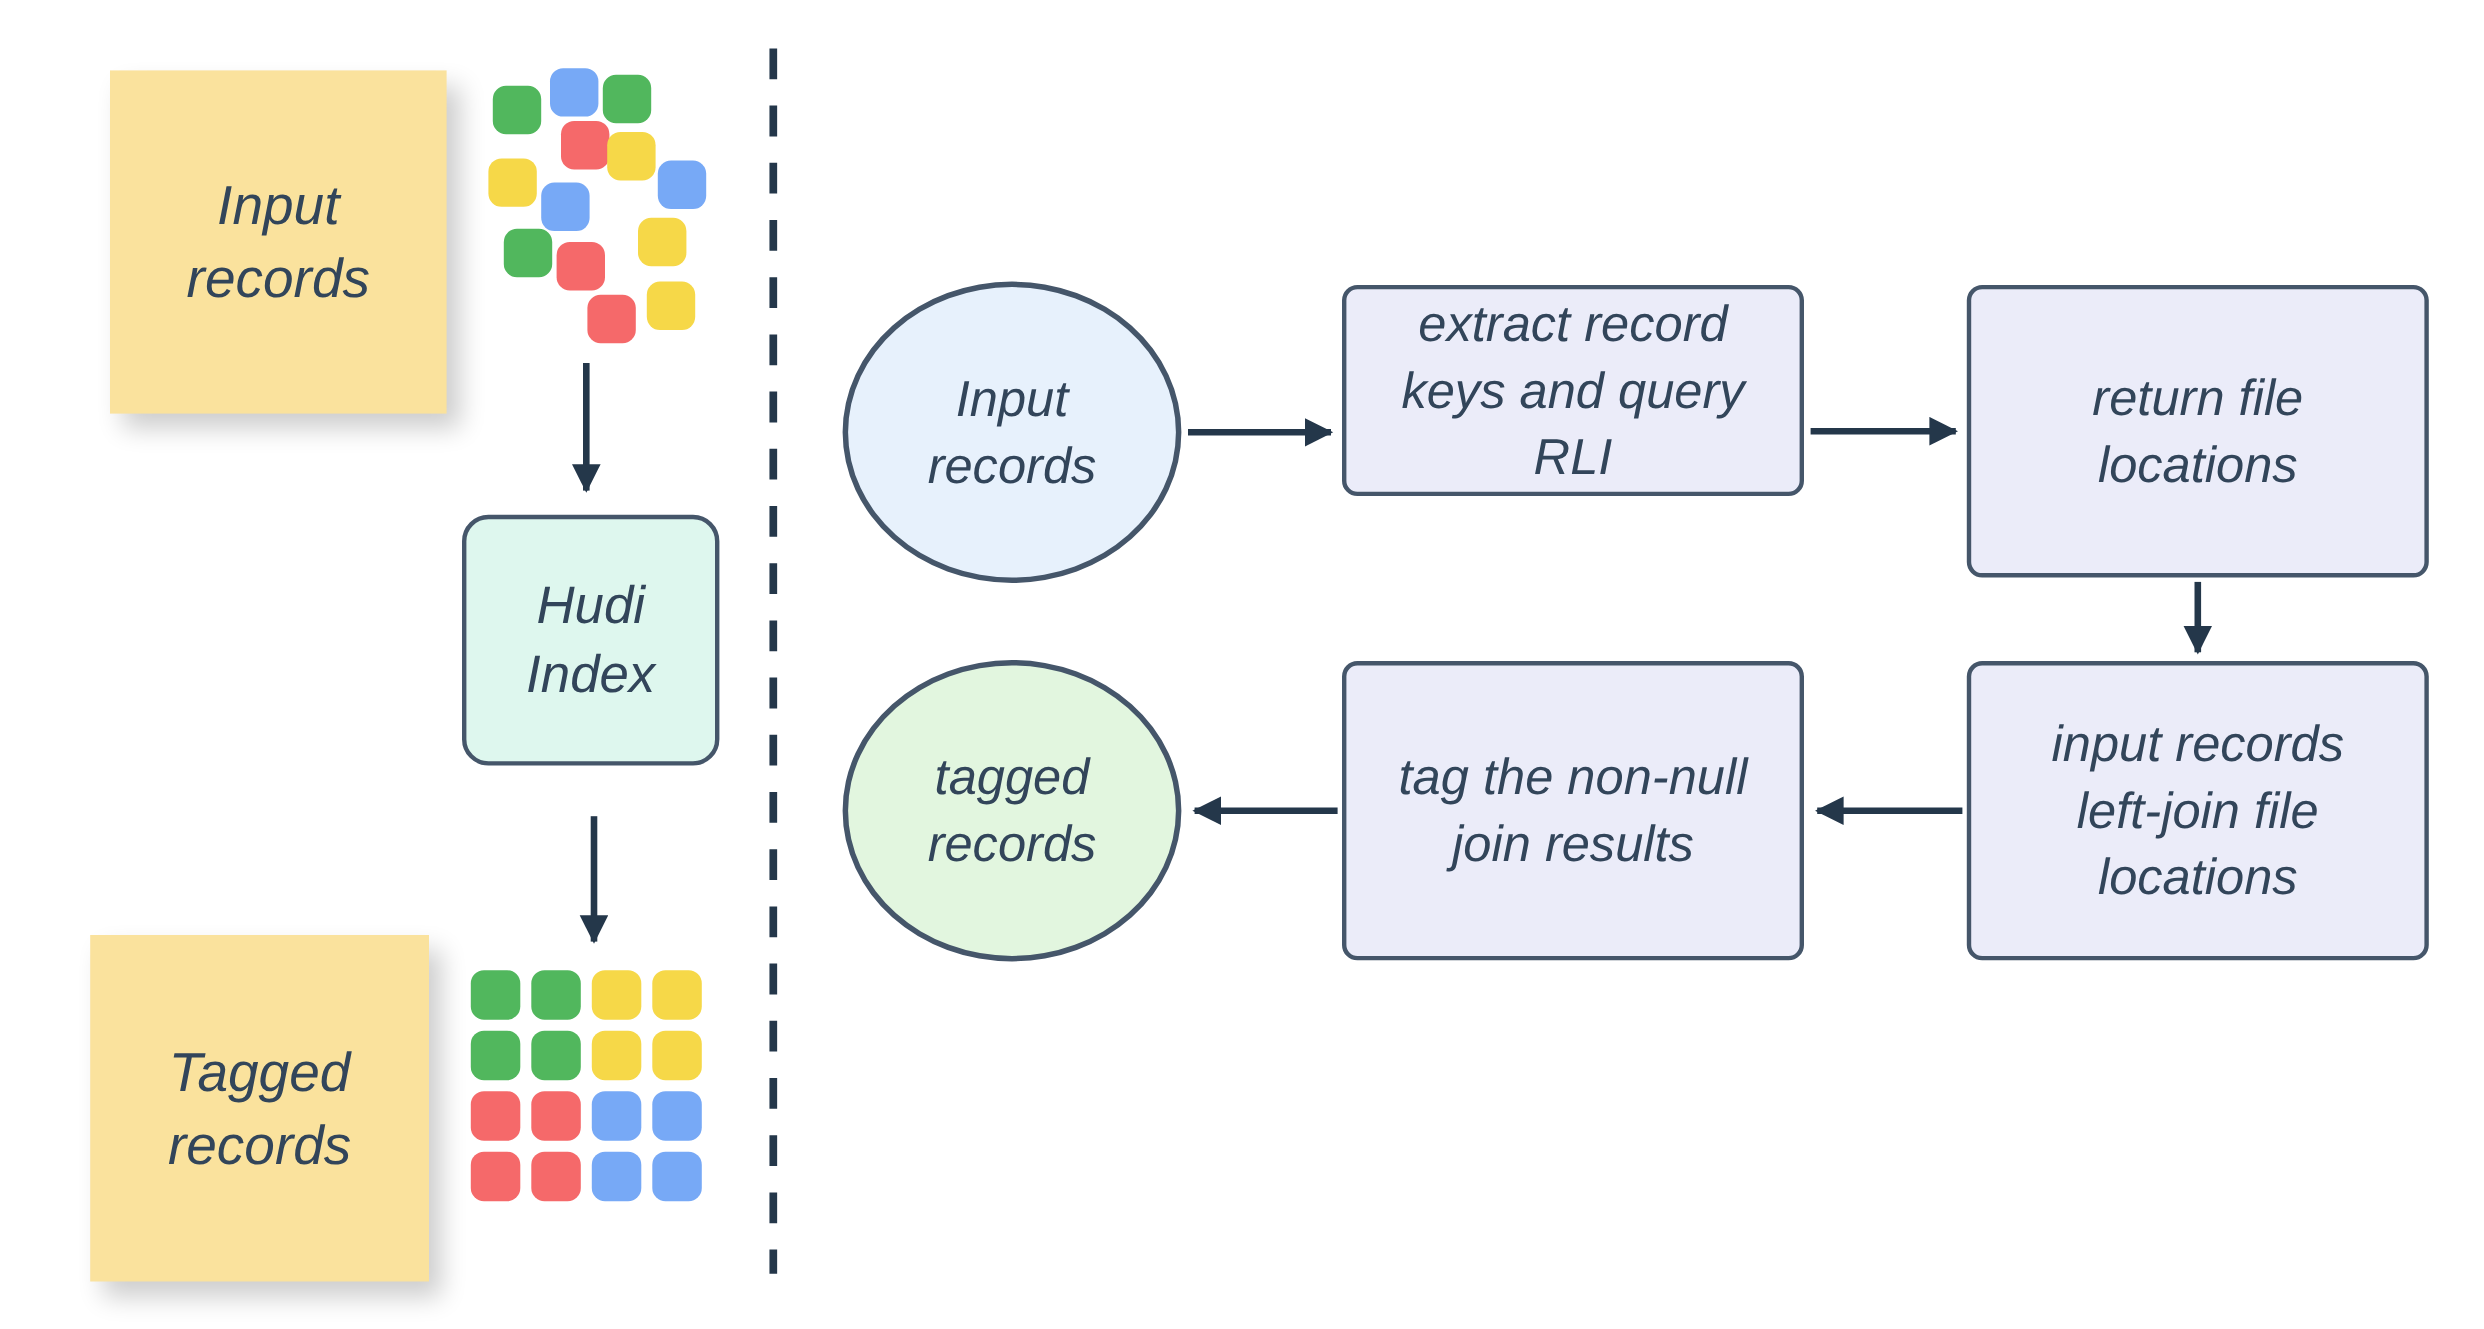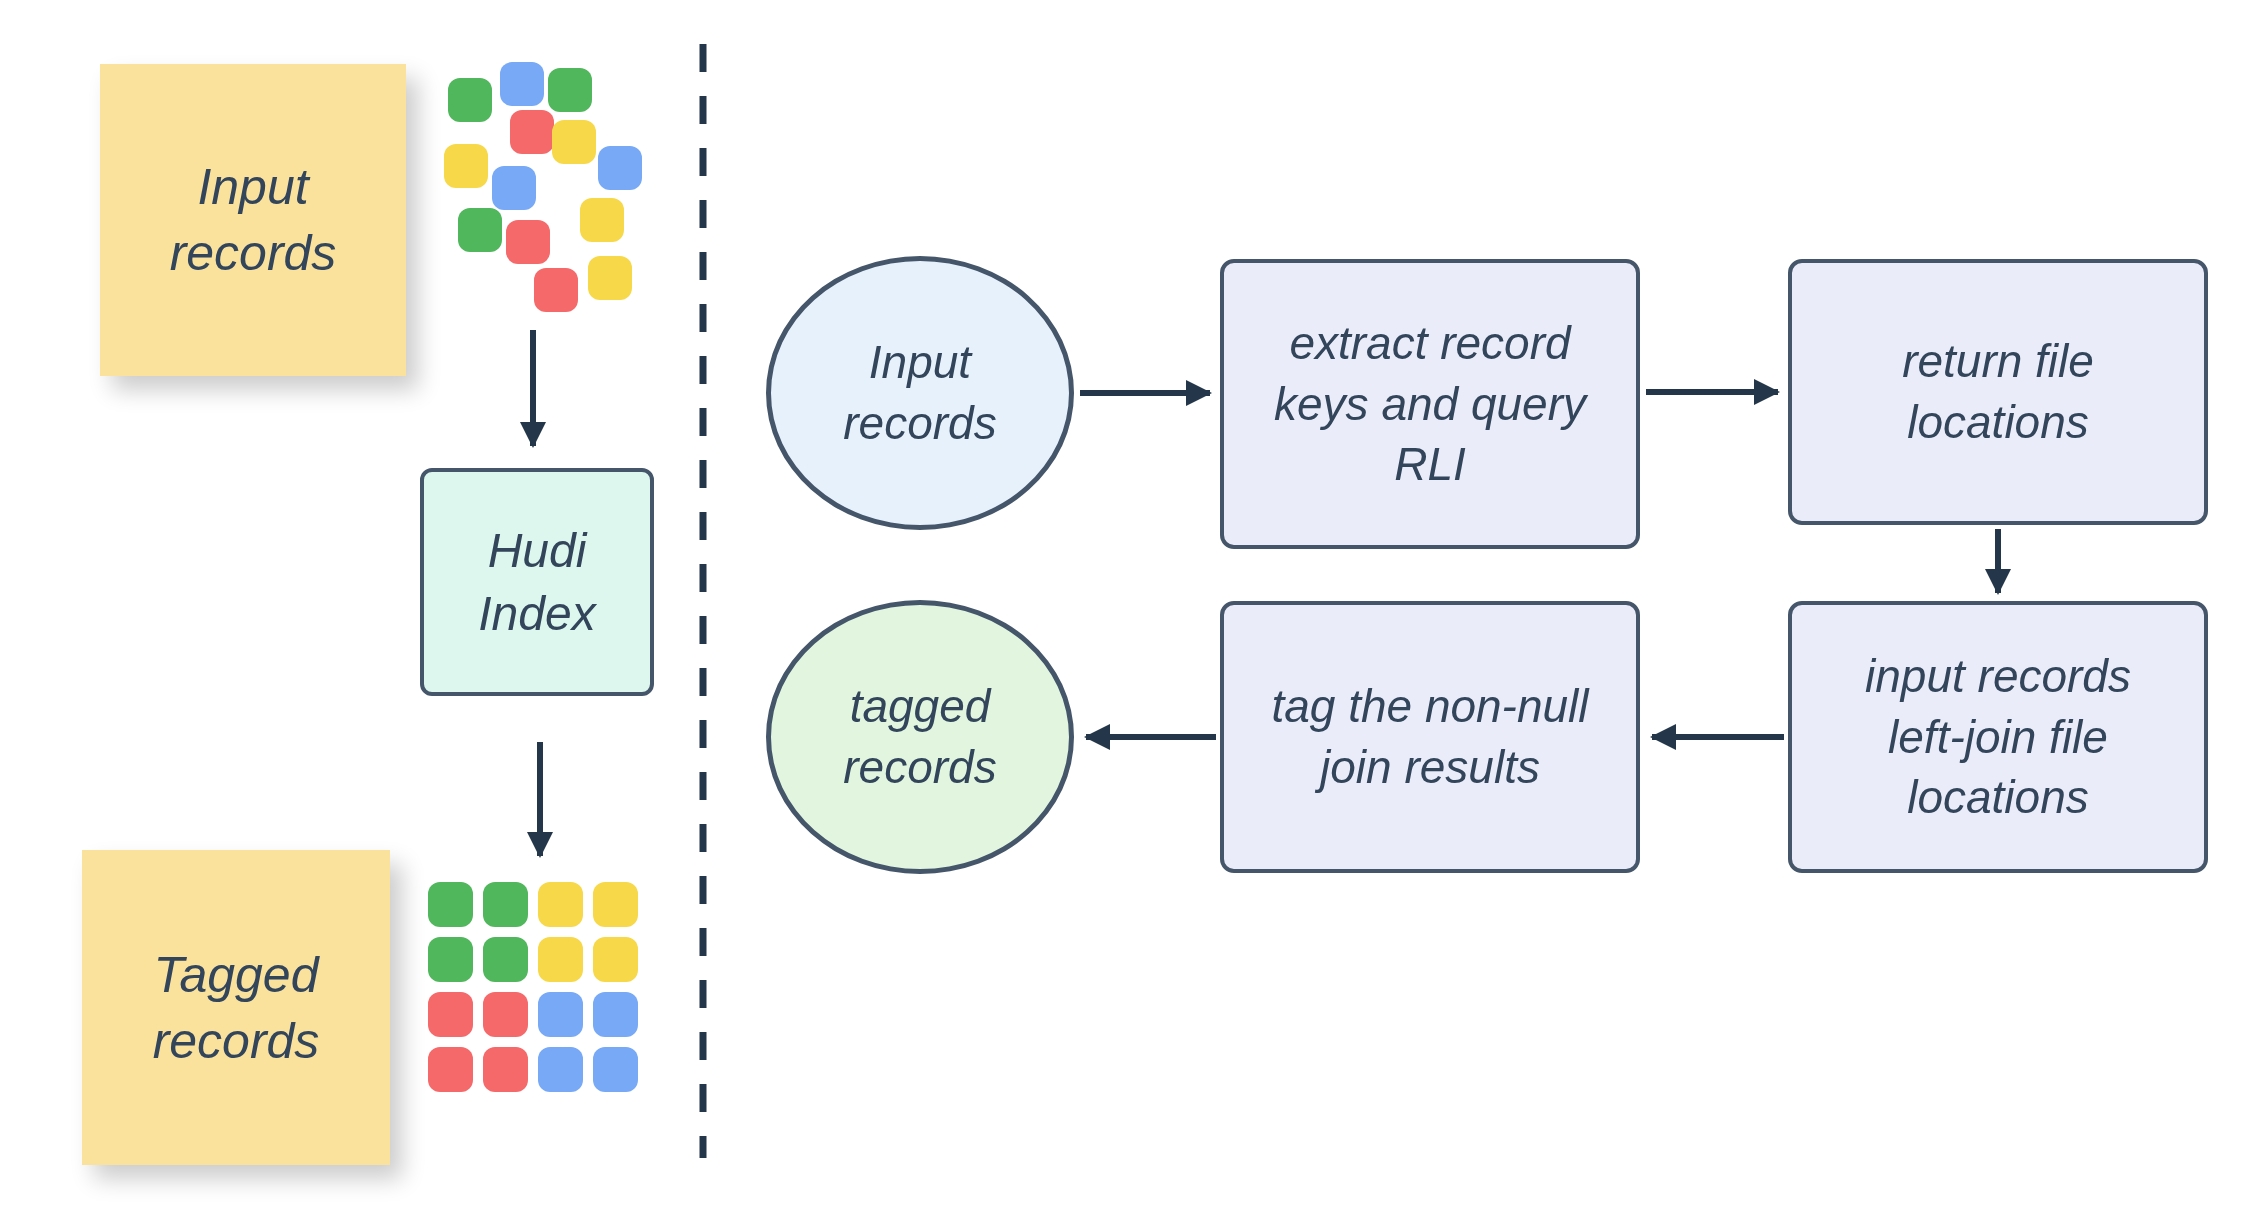--- a/index.html
+++ b/index.html
@@ -46,37 +46,37 @@
     gap: 10px;
   }
   .gsq { border-radius: 12px; }
 
   
   .hudi {
     position: absolute;
     left: 420px; top: 468px; width: 234px; height: 228px;
     background: var(--mint, #def7ee);
     border: 4px solid var(--border, #45566a);
-    border-radius: 12px;
+    border-radius: 24px;
     display: flex; align-items: center; justify-content: center;
     font-size: 48px;
   }
 
   
   .rect-node {
     position: absolute;
     width: 420px;
     background: var(--lavender, #ebecf9);
     border: 4px solid var(--border, #45566a);
     border-radius: 14px;
     display: flex; align-items: center; justify-content: center;
     font-size: 46px;
     padding: 0 16px;
   }
-  #box-extract  { left: 1220px; top: 259px; height: 290px; }
+  #box-extract  { left: 1220px; top: 259px; height: 192px; }
   #box-return   { left: 1788px; top: 259px; height: 266px; }
   #box-leftjoin { left: 1788px; top: 601px; height: 272px; }
   #box-tag      { left: 1220px; top: 601px; height: 272px; }
 
   
   .ellipse {
     position: absolute;
     width: 308px; height: 274px;
     border: 5px solid var(--border, #45566a);
     border-radius: 50%;

